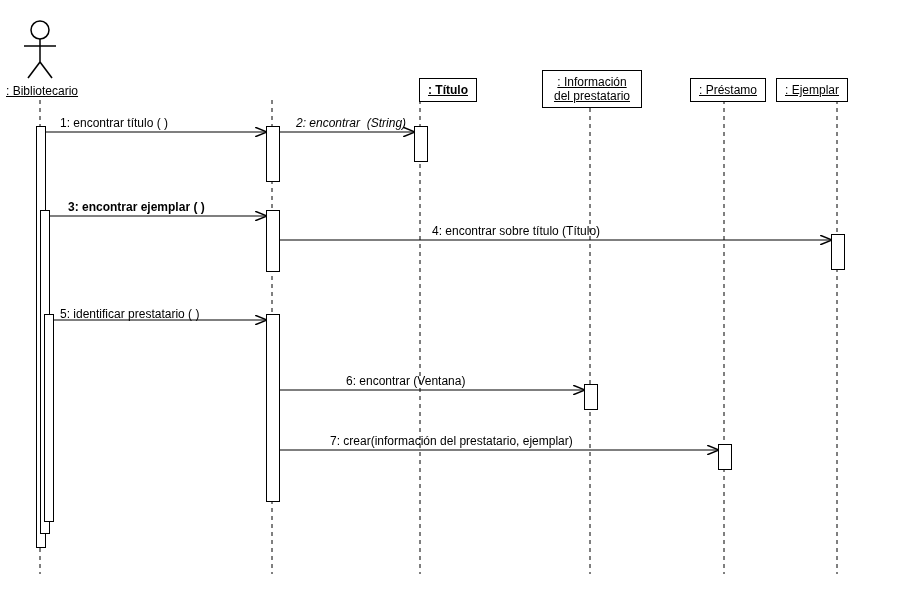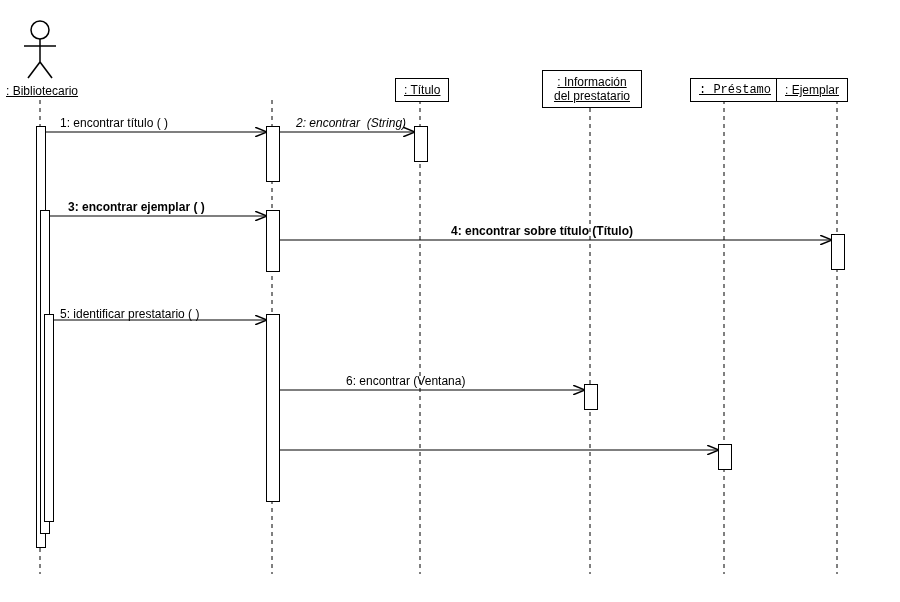--- a/index.html
+++ b/index.html
@@ -93,26 +93,27 @@
   <div class="actbar" style="left:414px; top:126px; width:12px; height:34px;"></div>
 
   <div class="actbar" style="left:584px; top:384px; width:12px; height:24px;"></div>
 
   <div class="actbar" style="left:718px; top:444px; width:12px; height:24px;"></div>
 
   <div class="actbar" style="left:831px; top:234px; width:12px; height:34px;"></div>
 
   <div class="actor-label" style="left:6px; top:84px;">: Bibliotecario</div>
 
-  <div class="lifeline-head" style="left:395px; top:78px;">: Título</div>
+  <div class="lifeline-head" style="left:419px; top:78px;font-weight:bold;">: Título</div>
   <div class="lifeline-head" style="left:542px; top:70px; width:82px;">: Información
 del prestatario</div>
-  <div class="lifeline-head" style="left:690px; top:78px;font-family:Liberation Mono, monospace;">: Préstamo</div>
+  <div class="lifeline-head" style="left:690px; top:78px;">: Préstamo</div>
   <div class="lifeline-head" style="left:776px; top:78px;">: Ejemplar</div>
 
   <div class="message-label" style="left:60px;  top:116px;">1: encontrar título ( )</div>
   <div class="message-label" style="left:296px; top:116px;font-style:italic;">2: encontrar  (String)</div>
   <div class="message-label" style="left:68px;  top:200px;font-weight:bold;">3: encontrar ejemplar ( )</div>
-  <div class="message-label" style="left:451px; top:224px;font-weight:bold;">4: encontrar sobre título (Título)</div>
+  <div class="message-label" style="left:432px; top:224px;">4: encontrar sobre título (Título)</div>
   <div class="message-label" style="left:60px;  top:307px;">5: identificar prestatario ( )</div>
   <div class="message-label" style="left:346px; top:374px;">6: encontrar (Ventana)</div>
+  <div class="message-label" style="left:330px; top:434px;">7: crear(información del prestatario, ejemplar)</div>
 
 </div>
 
 </body></html>

